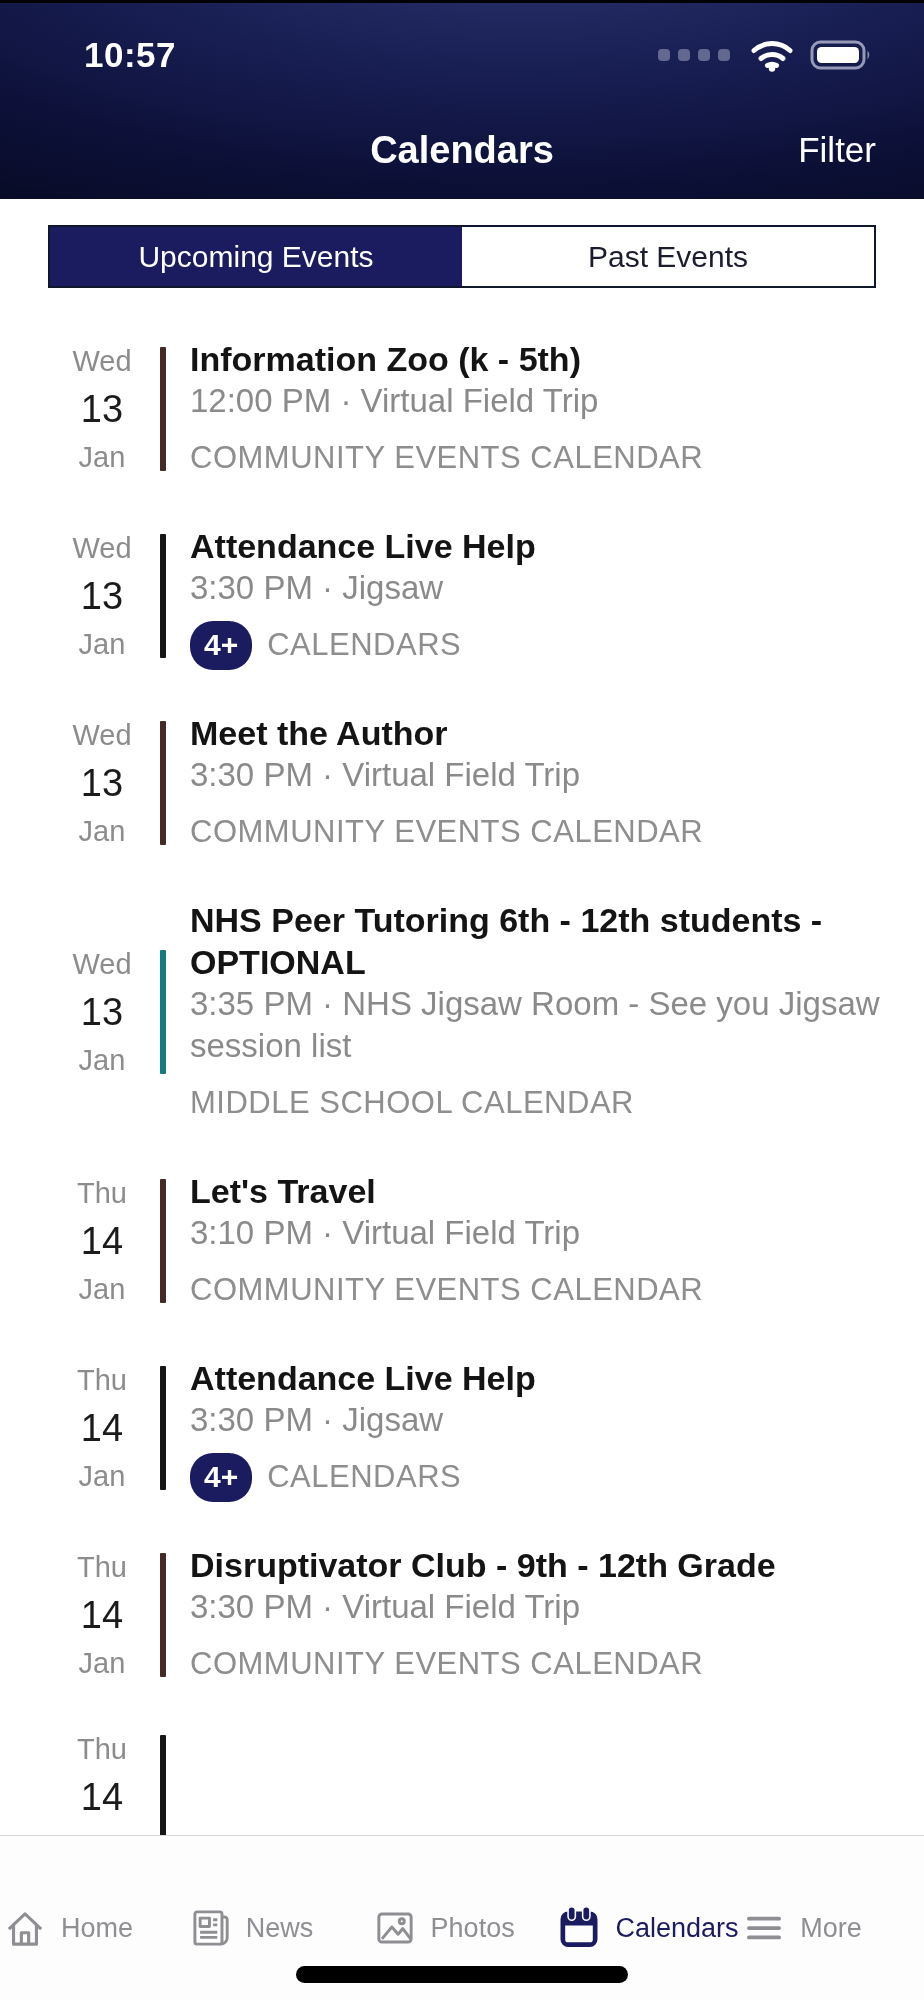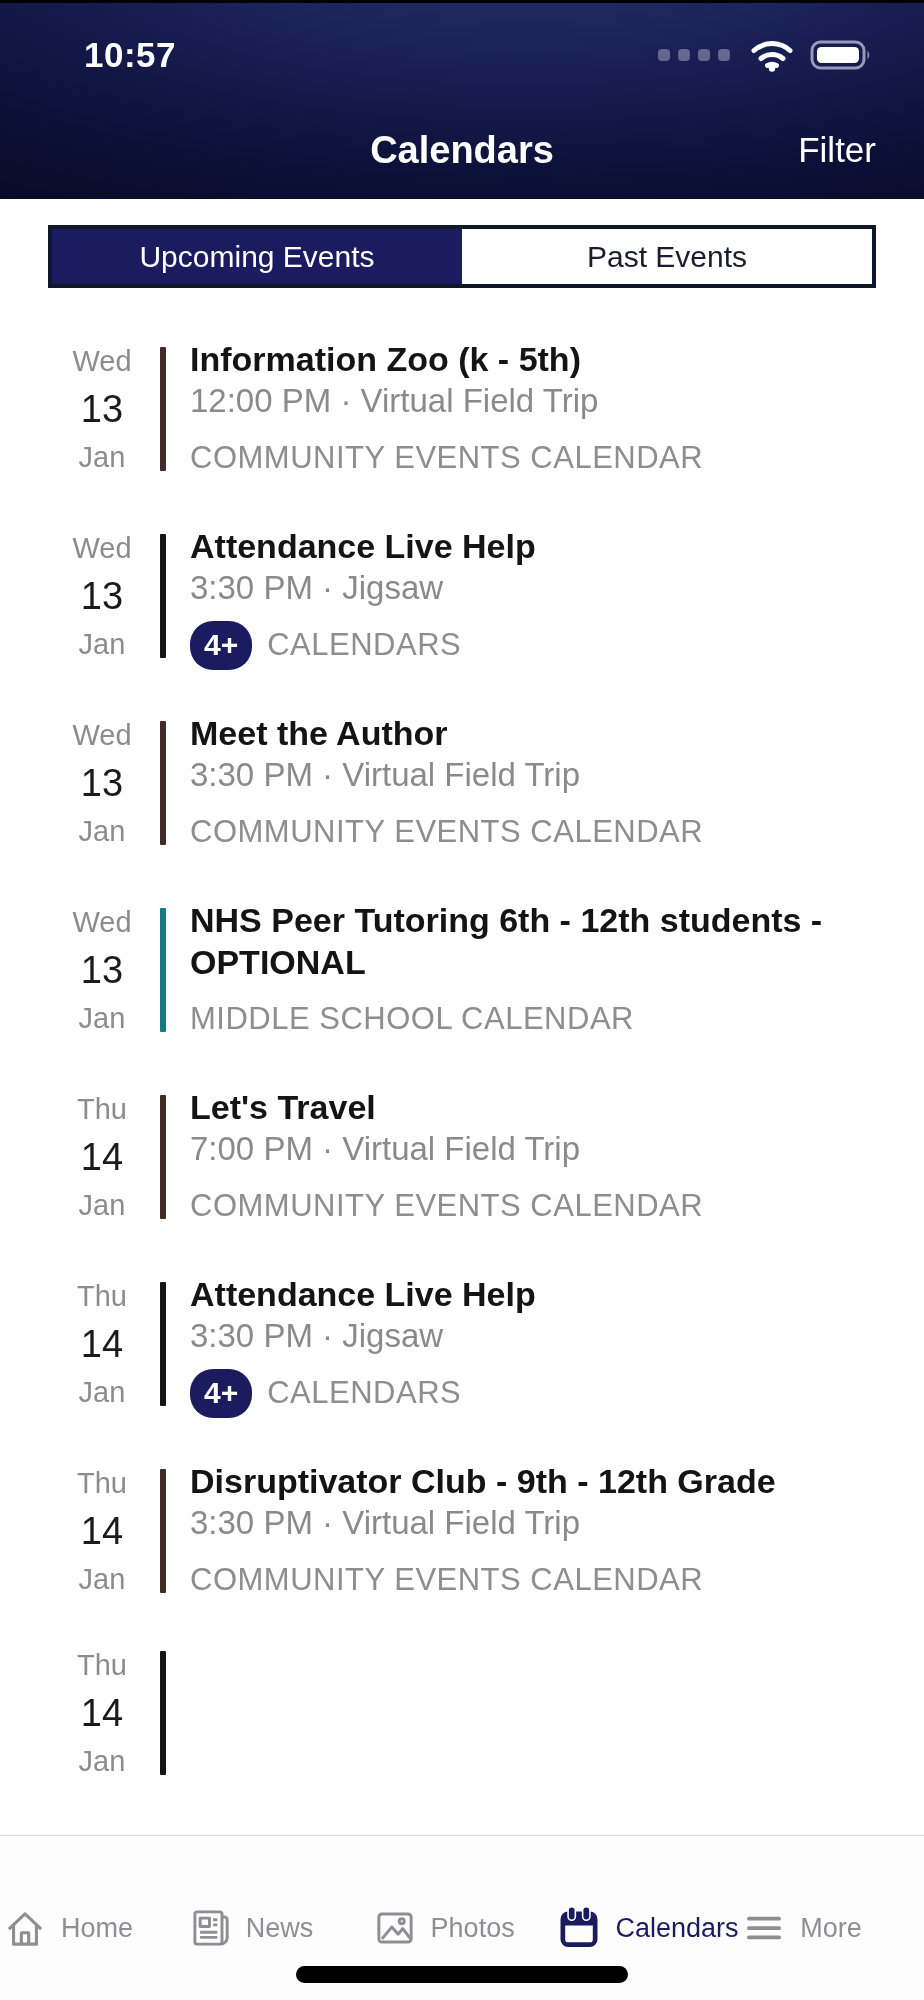--- a/index.html
+++ b/index.html
@@ -34,21 +34,21 @@
   }
   .filter-btn {
     position:absolute; right:48px; top:0; height:62px; display:flex; align-items:center;
     font-size:35px; font-weight:400; color:#fff; background:none; border:none;
     font-family:inherit; cursor:pointer;text-align:center;
   }
 
   
   .segmented {
     position:absolute; top:222px; left:48px; right:48px; height:63px;
-    display:flex; border:4px solid #0f172a; background:#fff; z-index:3;
+    display:flex; border:2px solid #0f172a; background:#fff; z-index:3;
   }
   .segment {
     flex:1; display:flex; align-items:center; justify-content:center;
     font-size:30px; font-family:inherit; border:none; cursor:pointer; background:#fff; color:#1c1c30;
   }
   .segment.active { background:#1b1b60; color:#ffffff; }
 
   
   .event-list { position:absolute; top:335px; left:0; right:0; bottom:0; overflow:hidden; }
   .event-row {
@@ -184,37 +184,38 @@
 
     <div class="event-row">
       <div class="date-col">
         <div class="date-day">Wed</div>
         <div class="date-num">13</div>
         <div class="date-month">Jan</div>
       </div>
       <div class="event-bar" style="background: rgb(20, 124, 128);"></div>
       <div class="event-content">
         <div class="event-title">NHS Peer Tutoring 6th - 12th students - OPTIONAL</div>
+        <div class="event-sub">3:35 PM · NHS Jigsaw Room - See you Jigsaw session list</div>
         <div class="event-cal-row">
 
           <span>MIDDLE SCHOOL CALENDAR</span>
         </div>
       </div>
     </div>
 
     <div class="event-row">
       <div class="date-col">
         <div class="date-day">Thu</div>
         <div class="date-num">14</div>
         <div class="date-month">Jan</div>
       </div>
       <div class="event-bar" style="background: rgb(70, 42, 38);"></div>
       <div class="event-content">
         <div class="event-title">Let's Travel</div>
-        <div class="event-sub">7:00 PM · Virtual Field Trip</div>
+        <div class="event-sub">3:10 PM · Virtual Field Trip</div>
         <div class="event-cal-row">
 
           <span>COMMUNITY EVENTS CALENDAR</span>
         </div>
       </div>
     </div>
 
     <div class="event-row">
       <div class="date-col">
         <div class="date-day">Thu</div>

